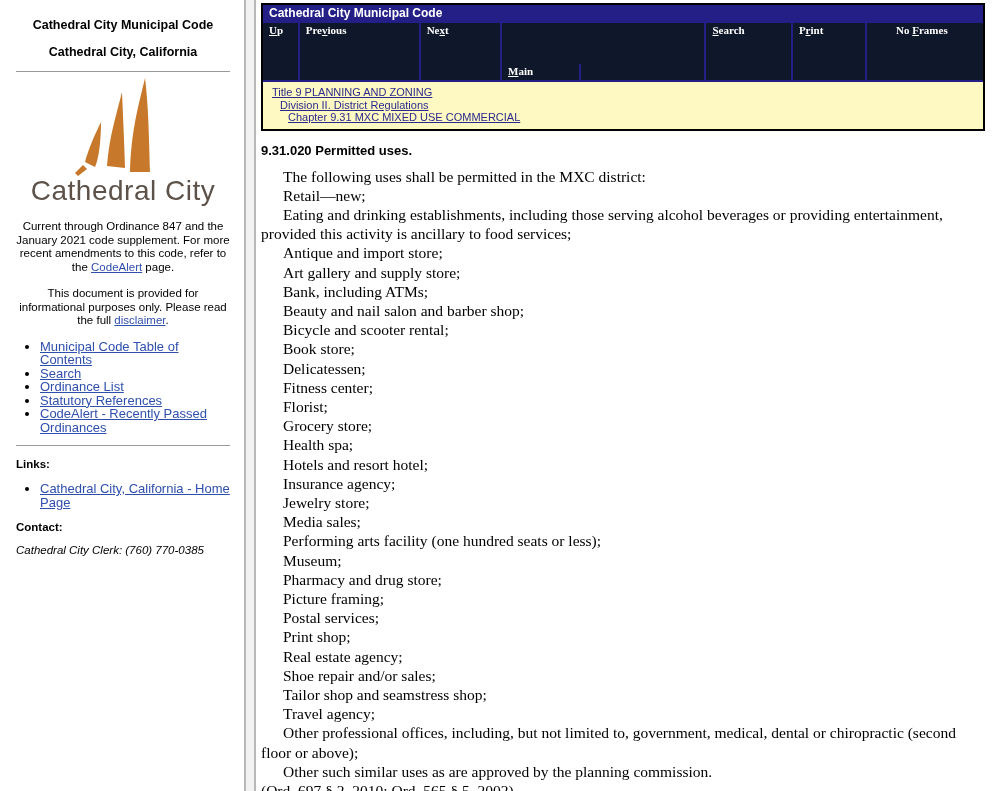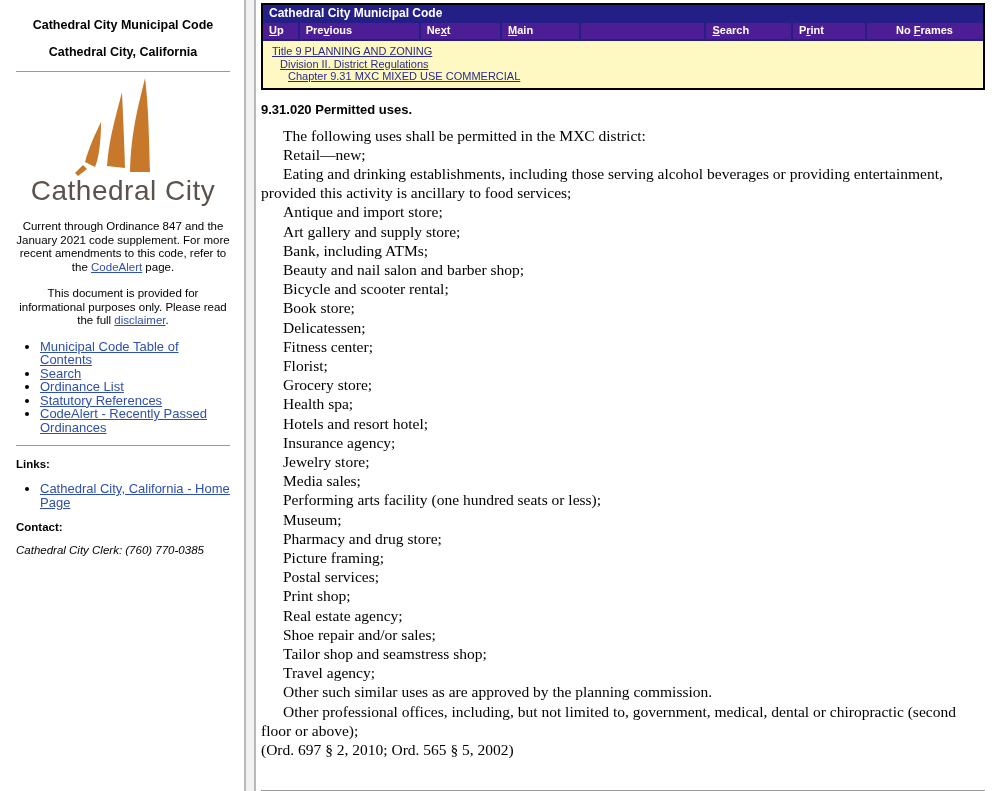--- a/index.html
+++ b/index.html
@@ -39,21 +39,21 @@
 
   
   .main { flex:1 1 auto; padding:3px 7px 0 5px; }
 
   .codeheader { border:2px solid #000; }
   .title-bar {
     background:#241e87; color:#fff; font-weight:bold; font-size:12px;
     padding:2px 6px 3px; line-height:13px;
   }
   .nav-bar {
-    display:flex; background:#4c1d95; border-bottom:2px solid #241e87;
+    display:flex; background:#0f172a; border-bottom:2px solid #241e87;font-family:Liberation Serif, serif;
   }
   .nav-cell {
     color:#fff; font-weight:bold; font-size:11px; line-height:13px;
     padding:1px 2px 2px 6px; border-right:2px solid #241e87;
     white-space:nowrap; overflow:hidden; cursor:pointer;
   }
   .nav-cell:last-child { border-right:none; }
   .nav-cell .u { text-decoration:underline; }
   .crumbs { background:#fef9c3; padding:4px 0 5px; font-size:11px; line-height:12.5px; }
   .crumb a { color:#2a2a8c; text-decoration:underline; cursor:pointer; }
@@ -122,21 +122,21 @@
 
   <div class="main">
 
     <div class="codeheader">
       <div class="title-bar">Cathedral City Municipal Code</div>
 
       <div class="nav-bar">
         <div class="nav-cell" style="flex:0 0 5.1%;"><span></span><span class="u">U</span><span>p</span></div>
         <div class="nav-cell" style="flex:0 0 16.8%;"><span>Pre</span><span class="u">v</span><span>ious</span></div>
         <div class="nav-cell" style="flex:0 0 11.3%;"><span>Ne</span><span class="u">x</span><span>t</span></div>
-        <div class="nav-cell" style="flex:0 0 11.0%;"><span></span><span class="u">M</span><span>ain</span></div>
+        <div class="nav-cell" style="flex:0 0 11.0%;margin-top:41px;"><span></span><span class="u">M</span><span>ain</span></div>
         <div class="nav-cell" style="flex:0 0 17.4%;"></div>
         <div class="nav-cell" style="flex:0 0 12.0%;"><span></span><span class="u">S</span><span>earch</span></div>
         <div class="nav-cell" style="flex:0 0 10.3%;"><span>P</span><span class="u">r</span><span>int</span></div>
         <div class="nav-cell" style="flex:1 1 auto;margin-left:23px;"><span>No </span><span class="u">F</span><span>rames</span></div>
       </div>
 
       <div class="crumbs">
 
       <div class="crumb"><a>Title 9 PLANNING AND ZONING</a></div>
           <div class="crumb"><a>Division II. District Regulations</a></div>
@@ -170,22 +170,22 @@
           <p class="use">Performing arts facility (one hundred seats or less);</p>
           <p class="use">Museum;</p>
           <p class="use">Pharmacy and drug store;</p>
           <p class="use">Picture framing;</p>
           <p class="use">Postal services;</p>
           <p class="use">Print shop;</p>
           <p class="use">Real estate agency;</p>
           <p class="use">Shoe repair and/or sales;</p>
           <p class="use">Tailor shop and seamstress shop;</p>
           <p class="use">Travel agency;</p>
+          <p class="use">Other professional offices, including, but not limited to, government, medical, dental or chiropractic (second floor or above);</p>
           <p class="use">Other such similar uses as are approved by the planning commission.</p>
-          <p class="use">Other professional offices, including, but not limited to, government, medical, dental or chiropractic (second floor or above);</p>
         </div>
       <p class="flush">(Ord. 697 § 2, 2010; Ord. 565 § 5, 2002)</p>
     </div>
 
     <hr class="main-rule">
 
   </div>
 
 </div>
 

